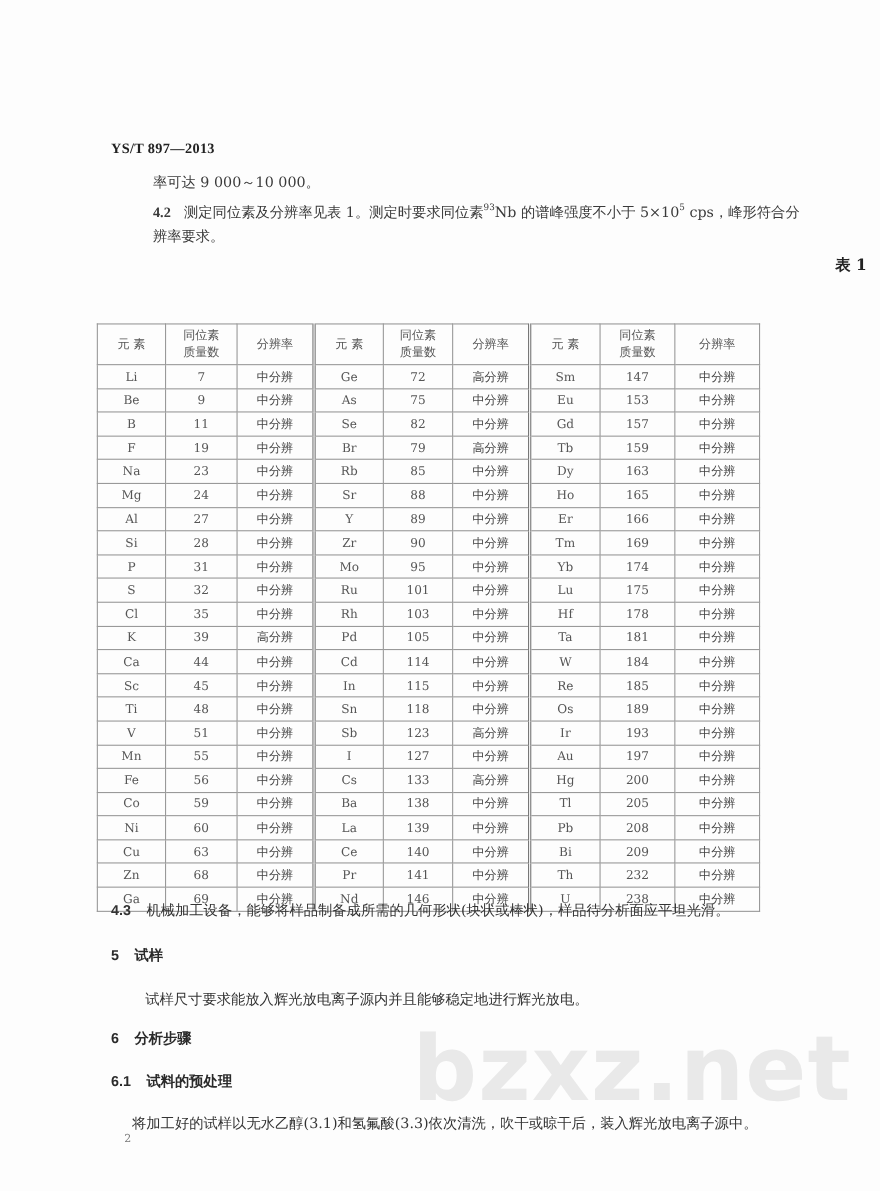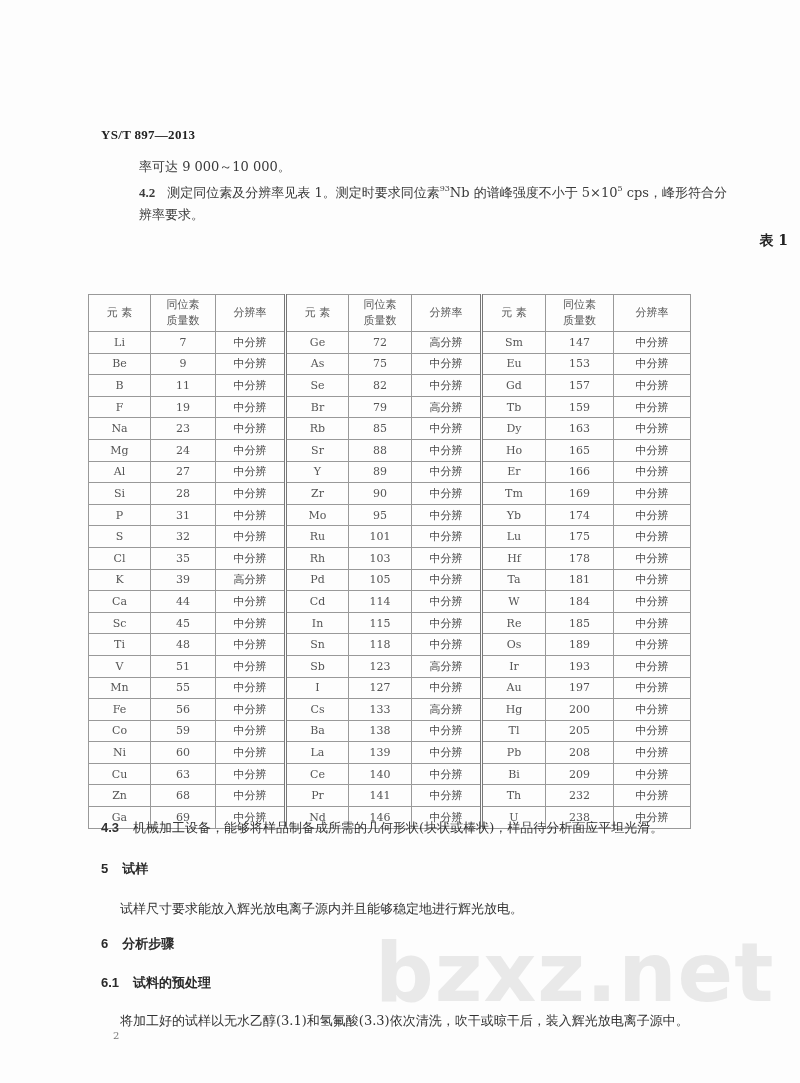--- a/index.html
+++ b/index.html
@@ -31,21 +31,21 @@
   }
   table.iso th { height: 36px; line-height: 16px; font-size: 11px; color: #555; }
   table.iso thead tr { border-bottom: 1.5px solid #777; }
   table.iso .gsep { border-left: 3px double #777; }
   table.iso td.res { font-family: "DejaVu Sans", sans-serif; font-size: 11px; color: #444; }
   .sec { position: absolute; font-size: 13px; color: #333; }
   .sec .num { font-family: Liberation Sans, sans-serif; font-weight: bold; margin-right: 14px; }
   .sec.bold { font-weight: bold; font-family: "DejaVu Sans", sans-serif; color: #2a2a2a; }
   .s43 { left: 101px; top: 819px; }
   .s5 { left: 101px; top: 860px; }
-  .s5body { left: 120px; top: 900px; text-align: center; }
+  .s5body { left: 132px; top: 900px; text-align: center; }
   .s6 { left: 101px; top: 935px; }
   .s61 { left: 101px; top: 974px; }
   .s61body { left: 120px; top: 1012px; }
   .page-num { position: absolute; left: 113px; top: 1030px; font-size: 10px; color: #777; }
   .watermark {
     position: absolute; left: 375px; top: 925px; font-family: "DejaVu Sans", sans-serif;
     font-weight: bold; font-size: 82px; color: #e9e9e9; letter-spacing: 1px; pointer-events: none;
   }
 </style>
 </head>

